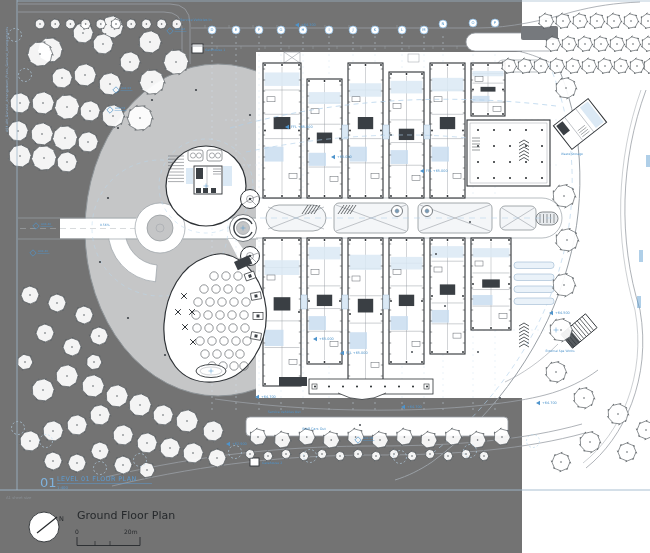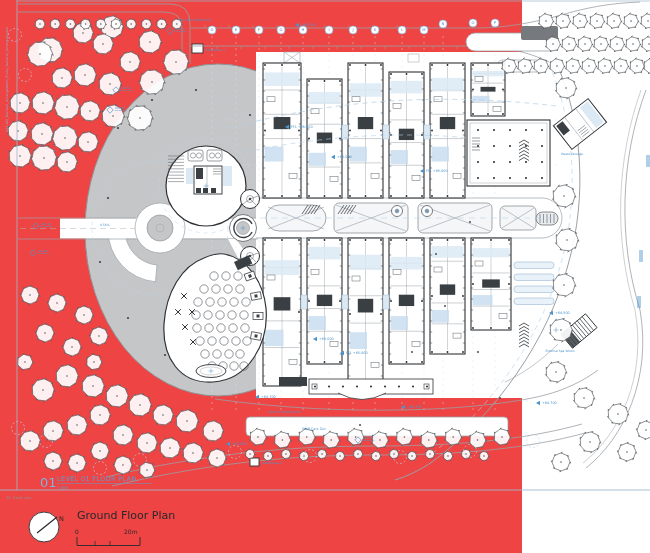--- a/index.html
+++ b/index.html
@@ -1,17 +1,17 @@
 <!DOCTYPE html>
 <html><head>
 <meta charset="utf-8">
 <style>
   html,body{margin:0;padding:0;background:#ffffff;}
   body{width:650px;height:553px;overflow:hidden;}
-  .wrap{position:relative;width:522px;height:553px;background:#ef4444;}
+  .wrap{position:relative;width:522px;height:553px;background:#737373;}
   svg{display:block;}
   svg text{font-family:"DejaVu Sans","Liberation Sans",sans-serif;}
 </style>
 </head>
 <body>
 
 <div class="wrap">
 <svg id="plan" width="650" height="553" viewBox="0 0 650 553">
   <g id="plaza-layer">
         <ellipse cx="218" cy="230" rx="133" ry="166" fill="#c5c6c7" stroke="#8e9498" stroke-width="1"></ellipse>

